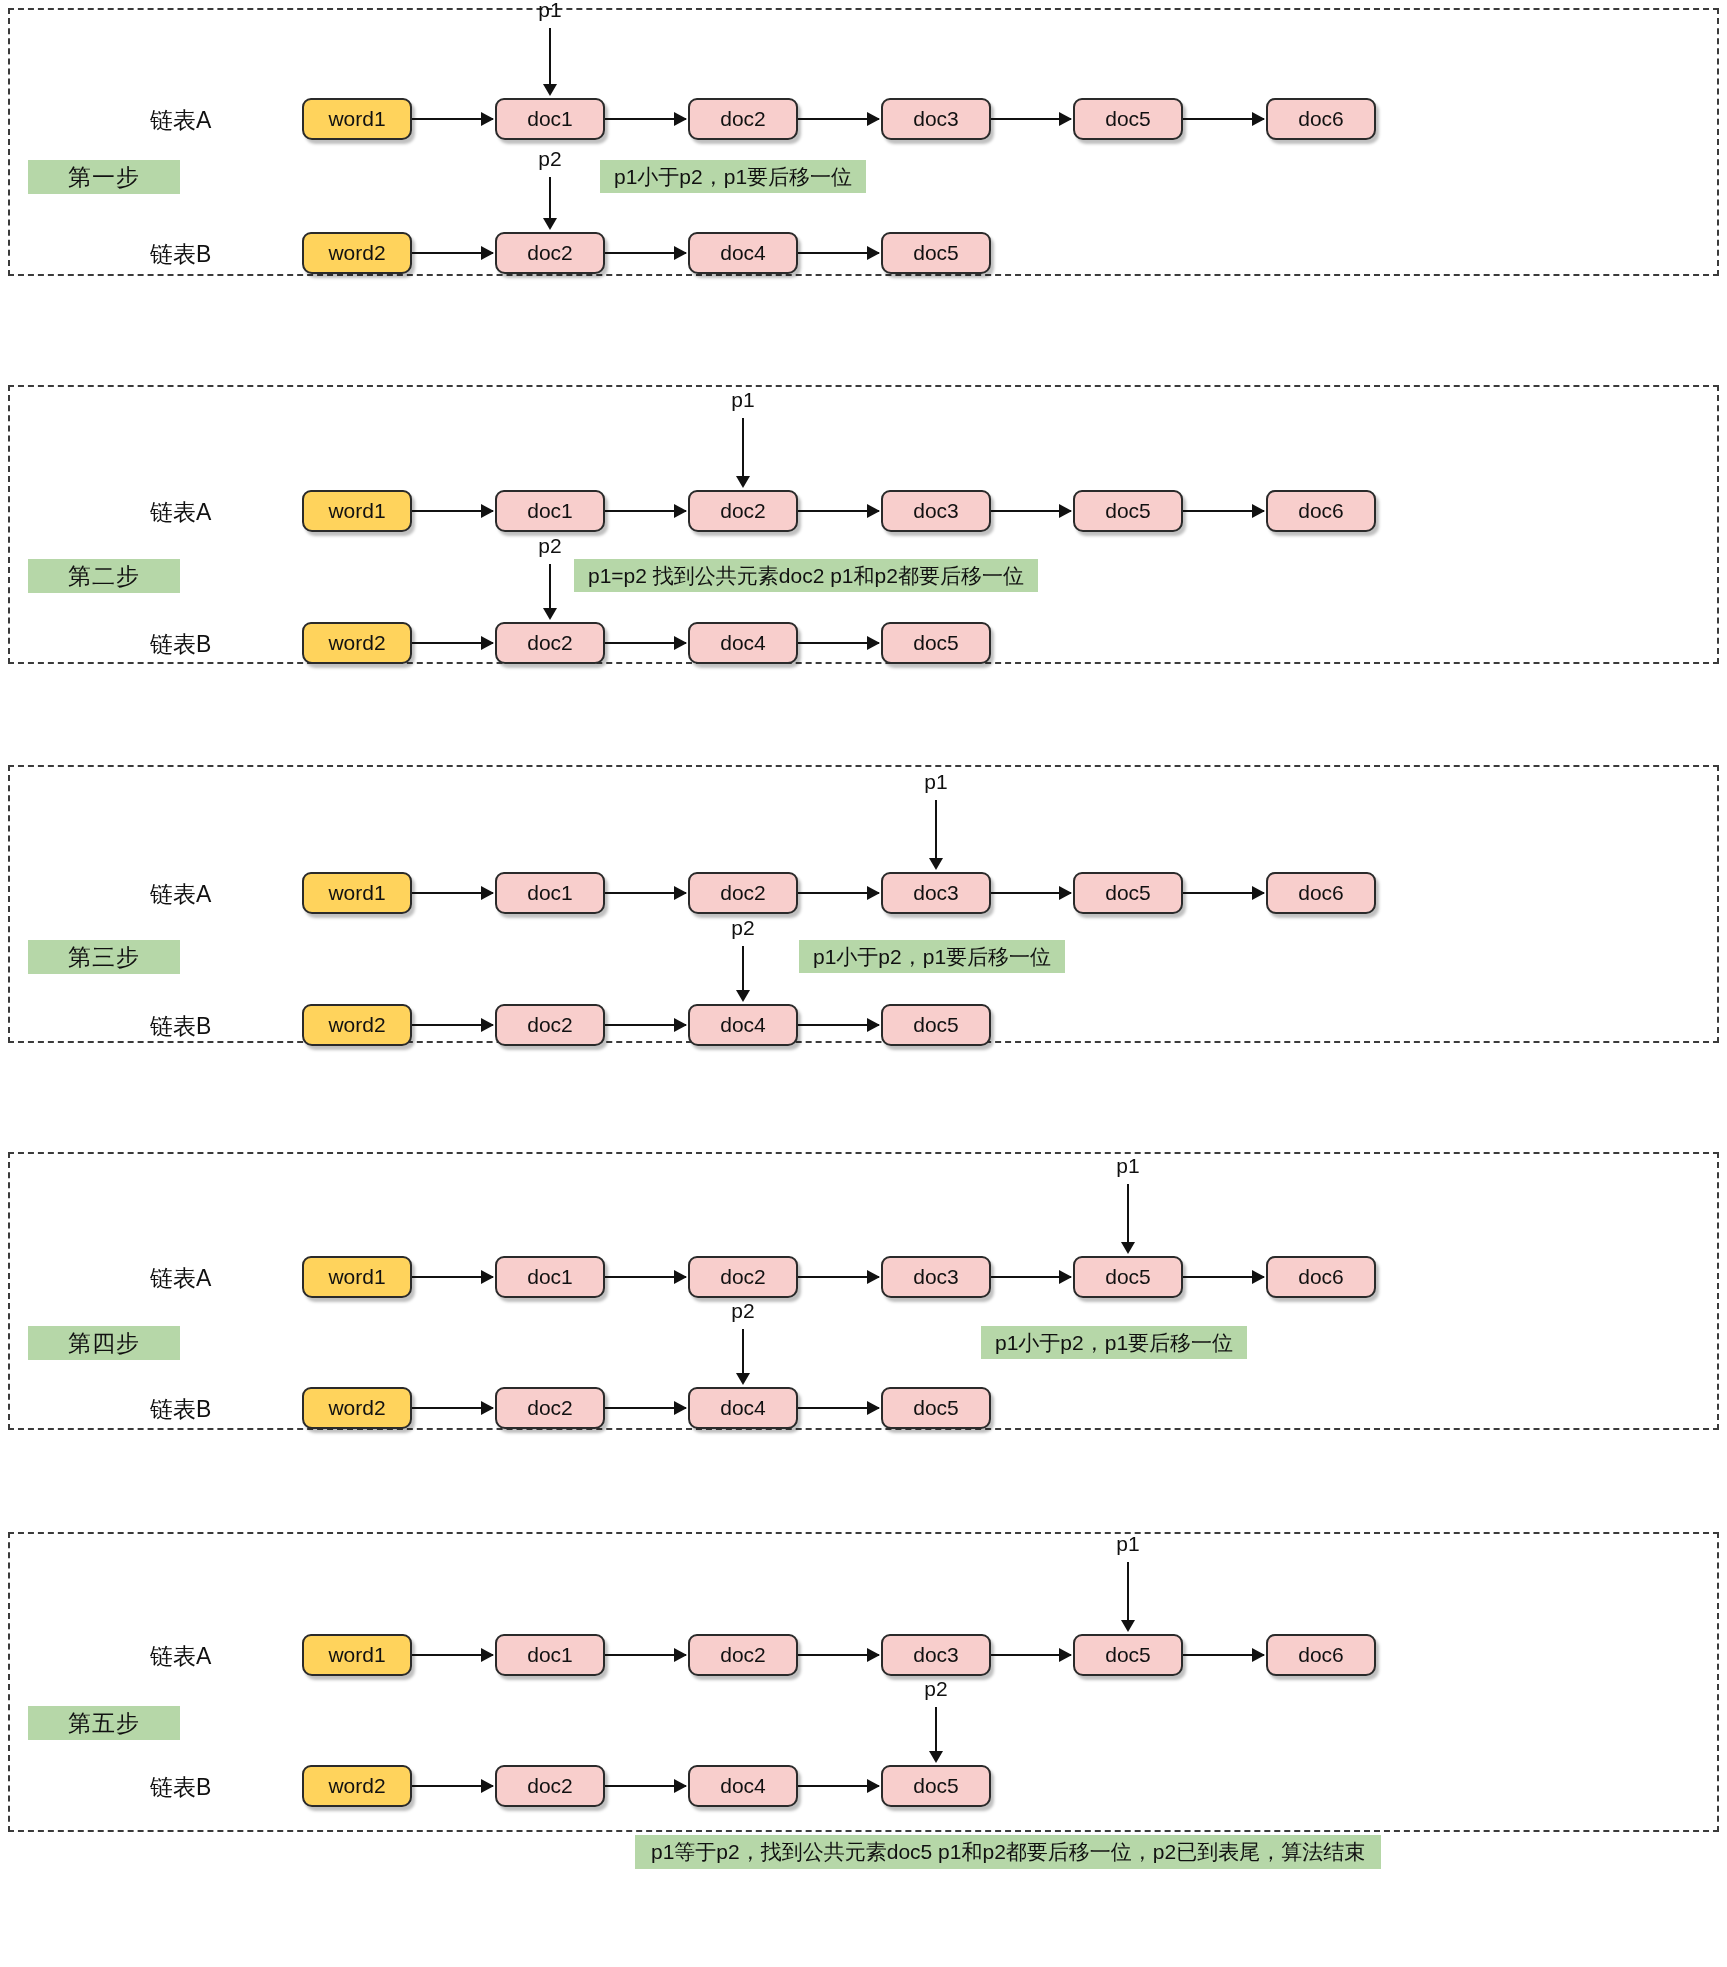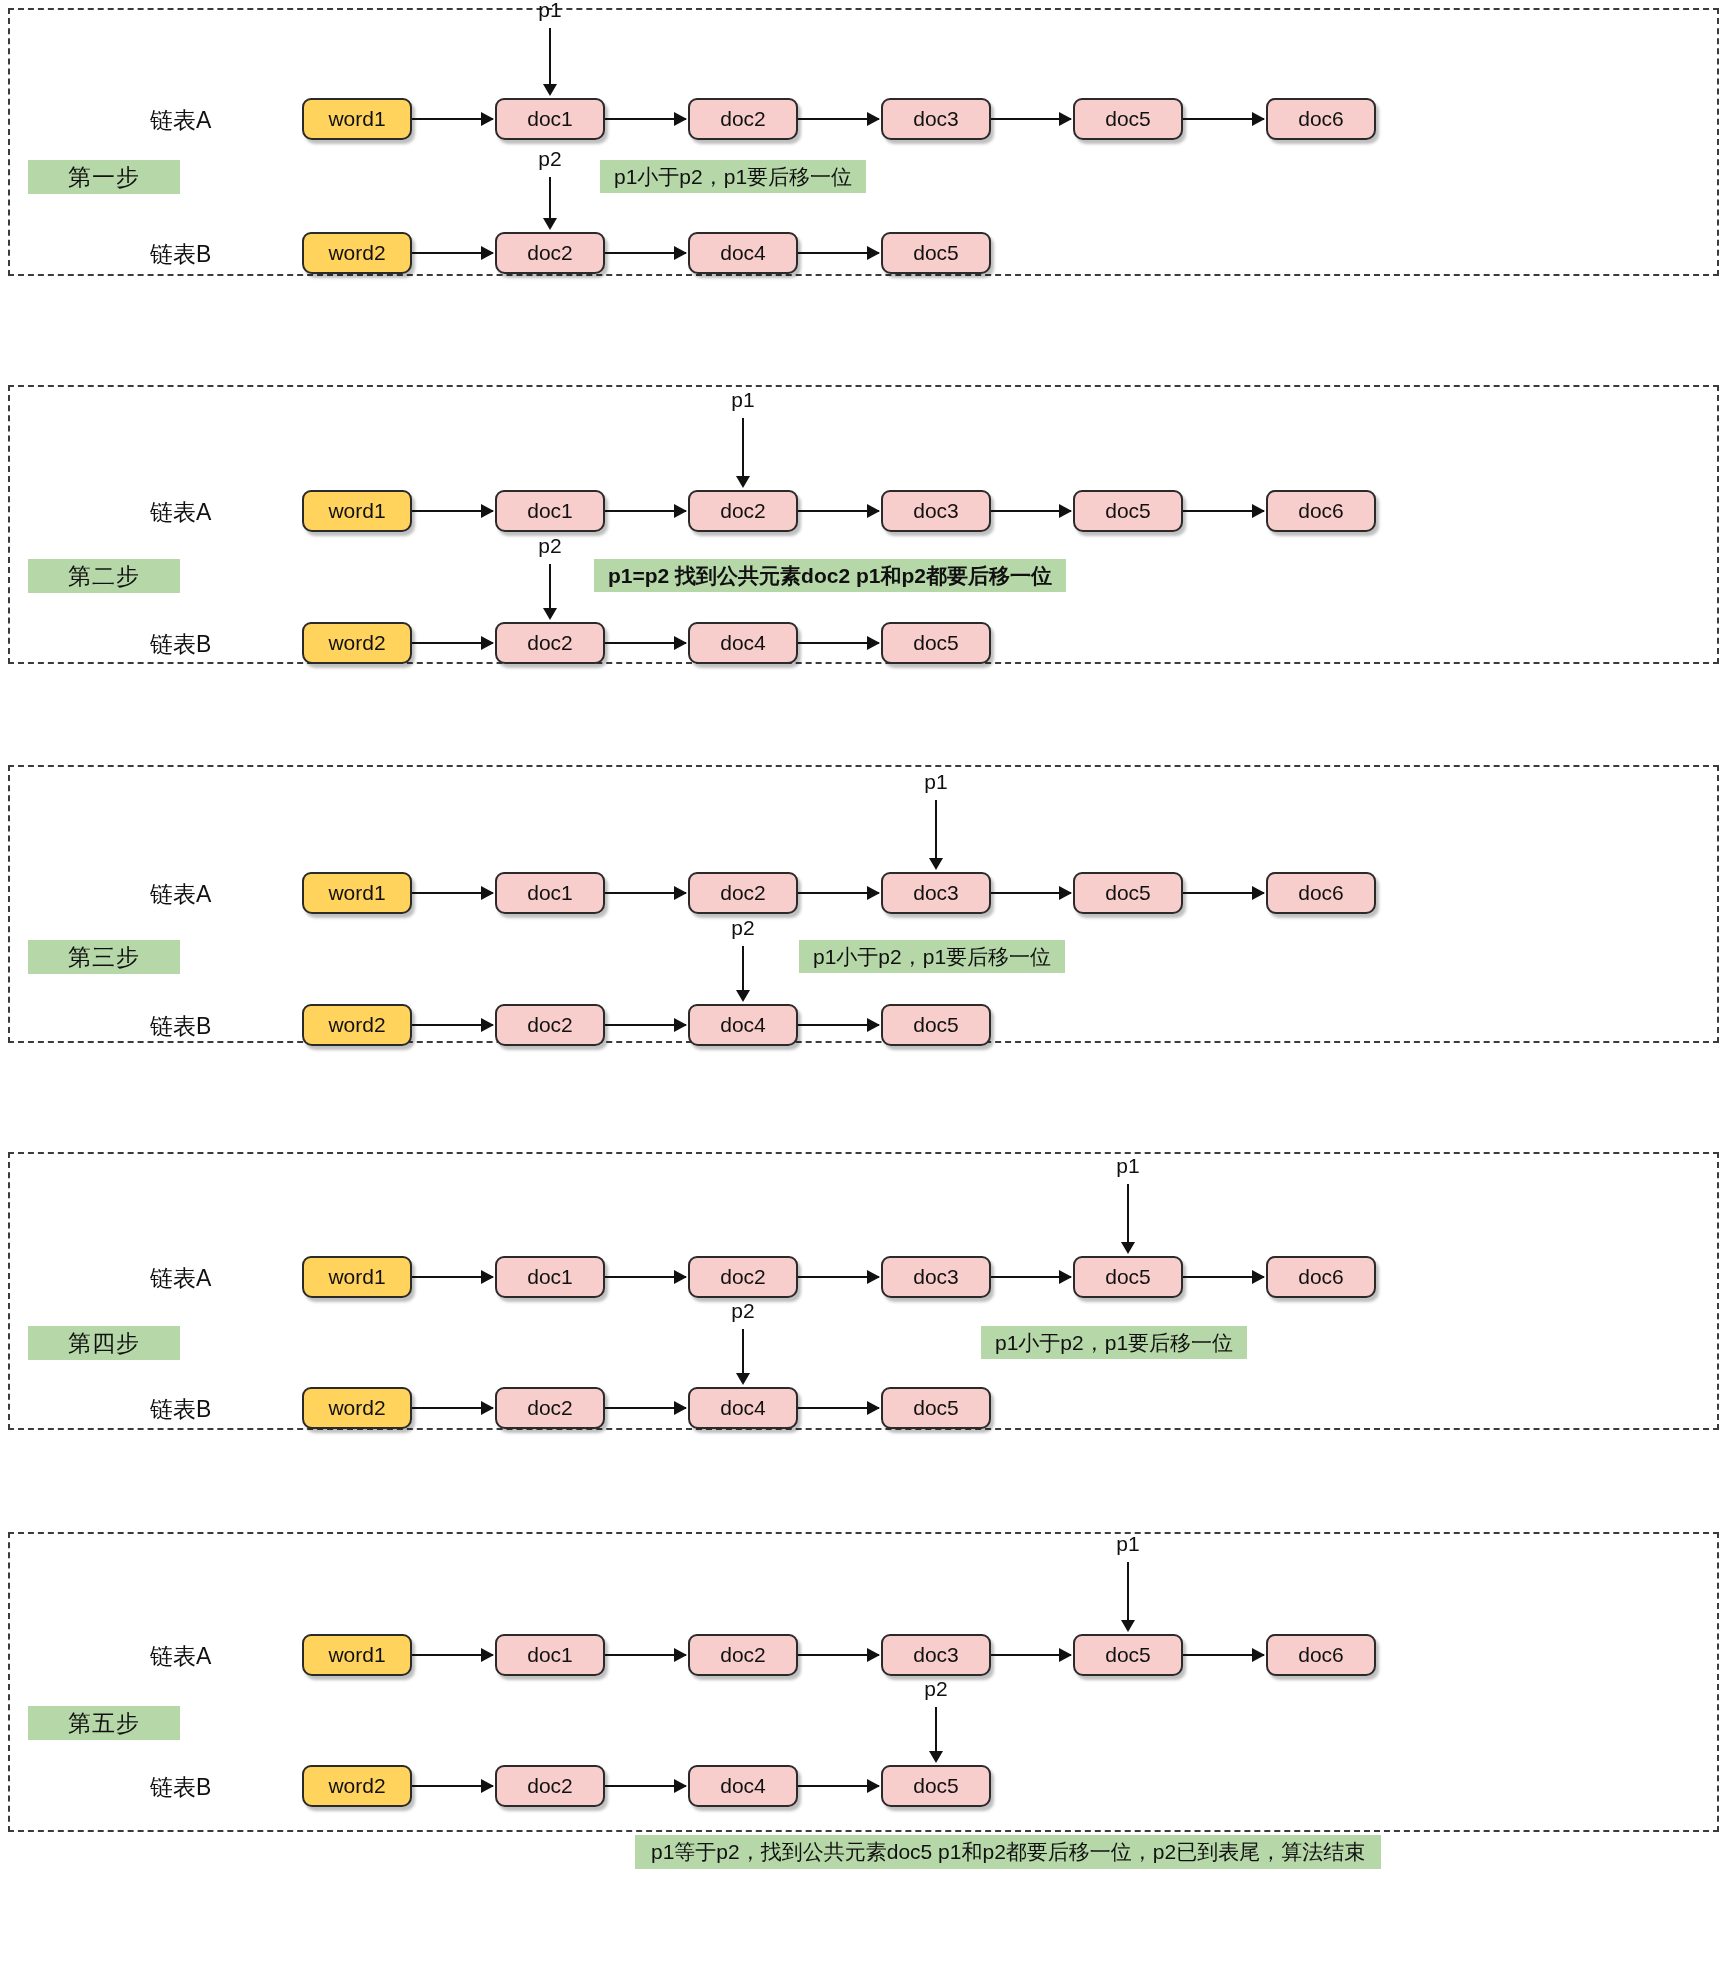--- a/index.html
+++ b/index.html
@@ -173,21 +173,21 @@
       <div class="node doc" style="left: 485px; top: 235px;">doc2</div>
       <div class="conn" style="left: 595px; top: 255px; width: 81px;"></div>
       <div class="node doc" style="left: 678px; top: 235px;">doc4</div>
       <div class="conn" style="left: 788px; top: 255px; width: 81px;"></div>
       <div class="node doc" style="left: 871px; top: 235px;">doc5</div>
       <div class="ptr-line" style="left: 732px; top: 31px; height: 60px;"></div>
       <div class="ptr-label" style="left: 713px; top: 1px;">p1</div>
       <div class="ptr-line" style="left: 539px; top: 177px; height: 46px;"></div>
       <div class="ptr-label" style="left: 520px; top: 147px;">p2</div>
       <div class="step-label" style="left: 18px; top: 172px; width: 152px;">第二步</div>
-      <div class="note" style="left: 584px; top: 172px; font-weight: bold;">p1=p2 找到公共元素doc2 p1和p2都要后移一位</div>
+      <div class="note" style="left: 564px; top: 172px;">p1=p2 找到公共元素doc2 p1和p2都要后移一位</div>
     </div>
     <div class="step-panel" style="top: 765px; height: 278px;">
       <div class="row-label" style="left: 140px; top: 113px;">链表A</div>
       <div class="node word" style="left: 292px; top: 105px;">word1</div>
       <div class="conn" style="left: 402px; top: 125px; width: 81px;"></div>
       <div class="node doc" style="left: 485px; top: 105px;">doc1</div>
       <div class="conn" style="left: 595px; top: 125px; width: 81px;"></div>
       <div class="node doc" style="left: 678px; top: 105px;">doc2</div>
       <div class="conn" style="left: 788px; top: 125px; width: 81px;"></div>
       <div class="node doc" style="left: 871px; top: 105px;">doc3</div>

